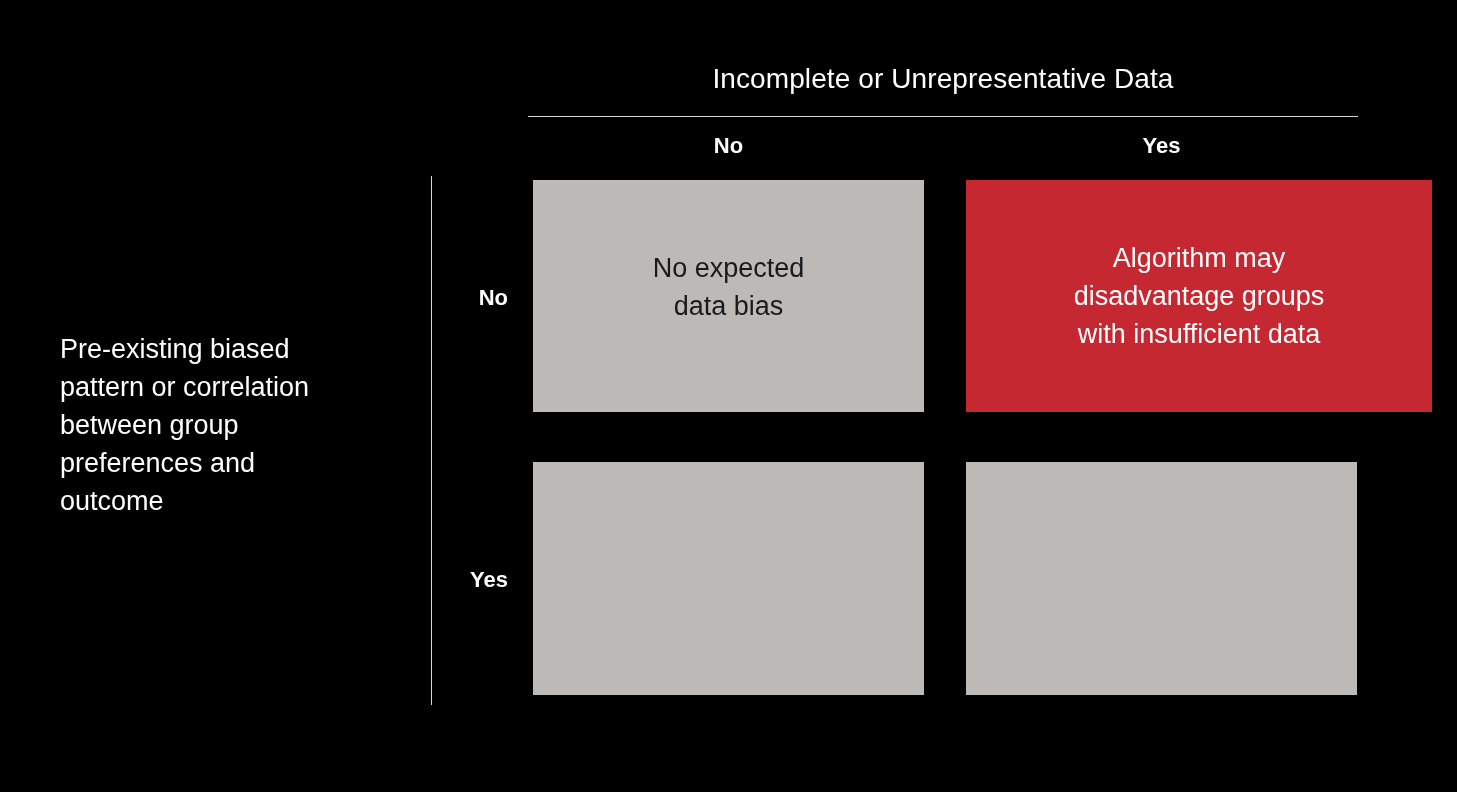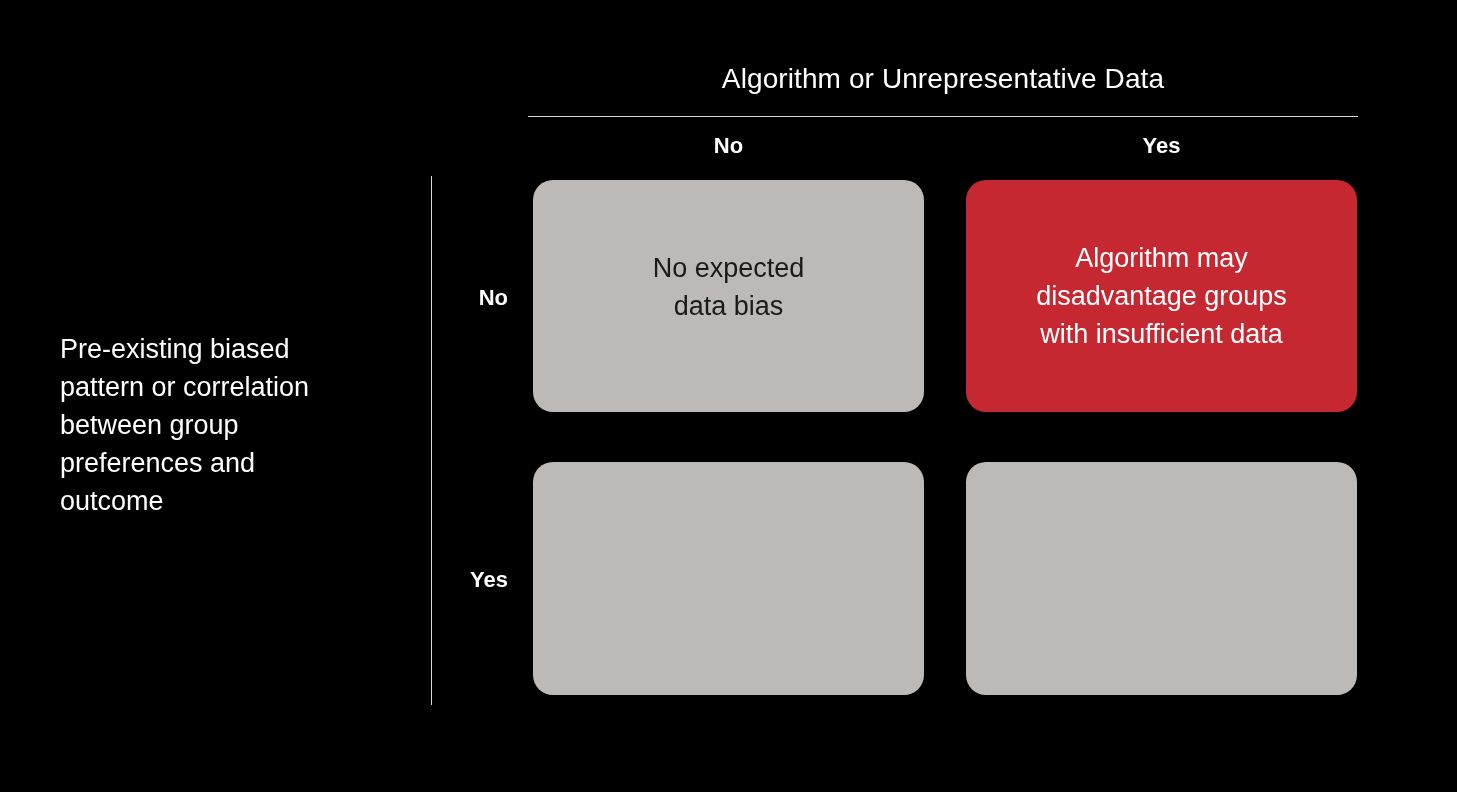--- a/index.html
+++ b/index.html
@@ -90,43 +90,42 @@
   .row-head.r1 { top: 566px; }
 
   
   .cell {
     position: absolute;
     display: flex;
     align-items: center;
     justify-content: center;
     box-sizing: border-box;
     padding: 0 14px;
-    border-radius: 20px;
   }
   .cell .cell-text {
     text-align: center;
     font-size: 27px;
     line-height: 38px;
     font-weight: 400;
     white-space: pre-line;
   }
   .cell.r0c0 { left: 533px; top: 180px; width: 391px; height: 232px; }
-  .cell.r0c1 { left: 966px; top: 180px; width: 391px; height: 232px; }
+  .cell.r0c1 { left: 966px; top: 180px; width: 466px; height: 232px; }
   .cell.r1c0 { left: 533px; top: 462px; width: 391px; height: 233px; }
   .cell.r1c1 { left: 966px; top: 462px; width: 391px; height: 233px; }
 
   
   .cell.r0c0 .cell-text { transform: translateY(-9px); }
 </style>
 </head>
 <body>
 
 <div id="matrix-root" style="background: rgb(0, 0, 0);">
 
-  <div class="col-axis-title">Algorithm or Unrepresentative Data</div>
+  <div class="col-axis-title">Incomplete or Unrepresentative Data</div>
 
   <div class="col-axis-rule" style="background: rgb(216, 216, 216);"></div>
 
   <div class="col-head c0">No</div>
 
   <div class="col-head c1">Yes</div>
 
   <div class="row-axis-title">Pre-existing biased
 pattern or correlation
 between group

